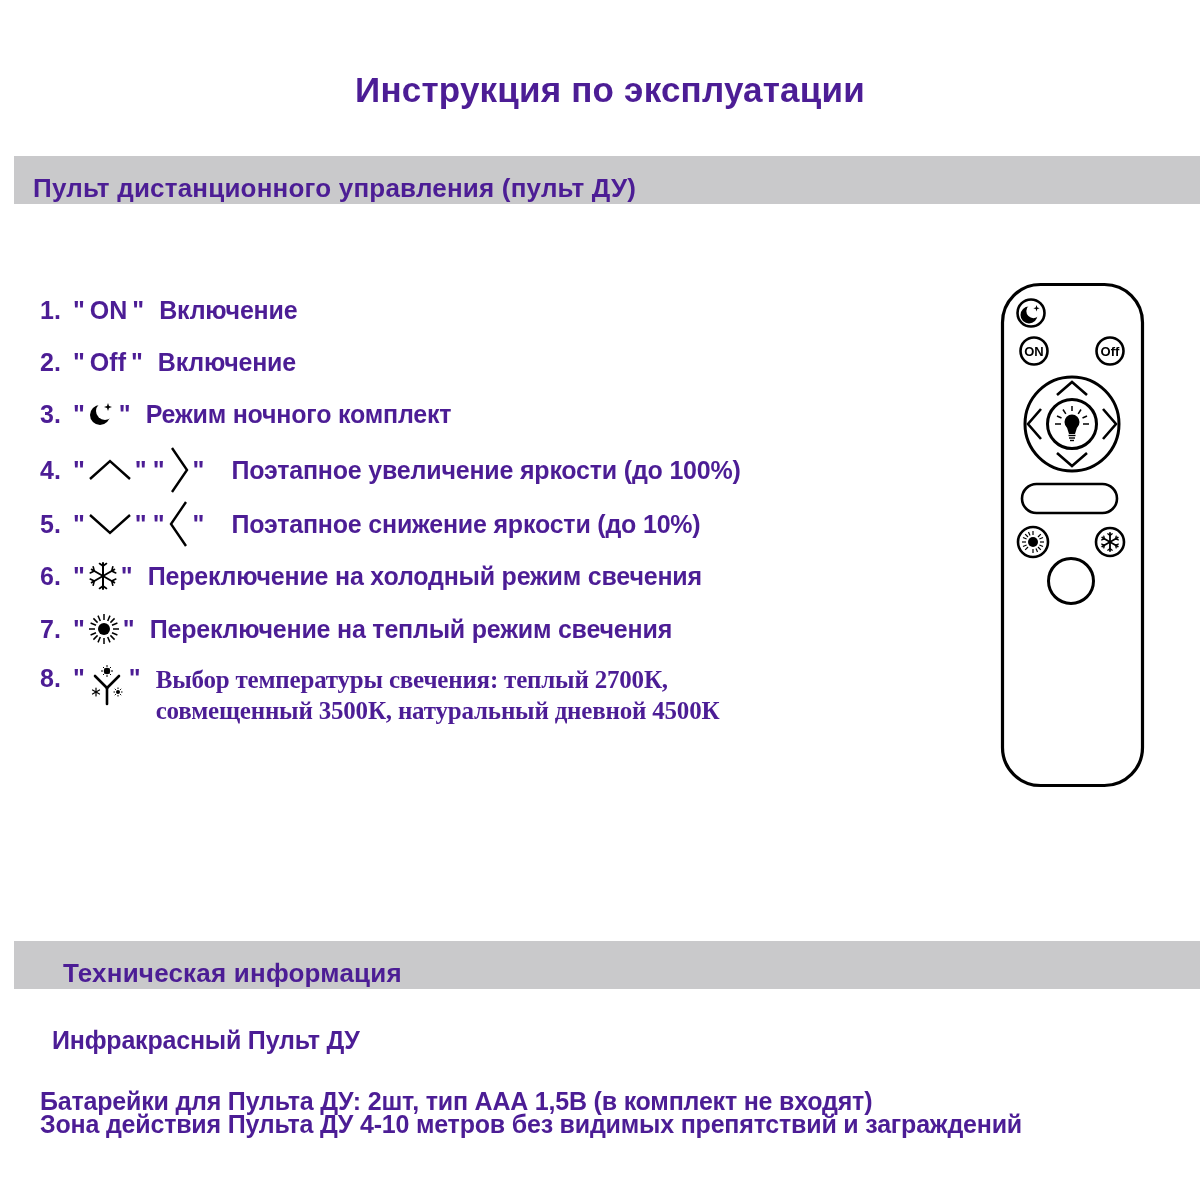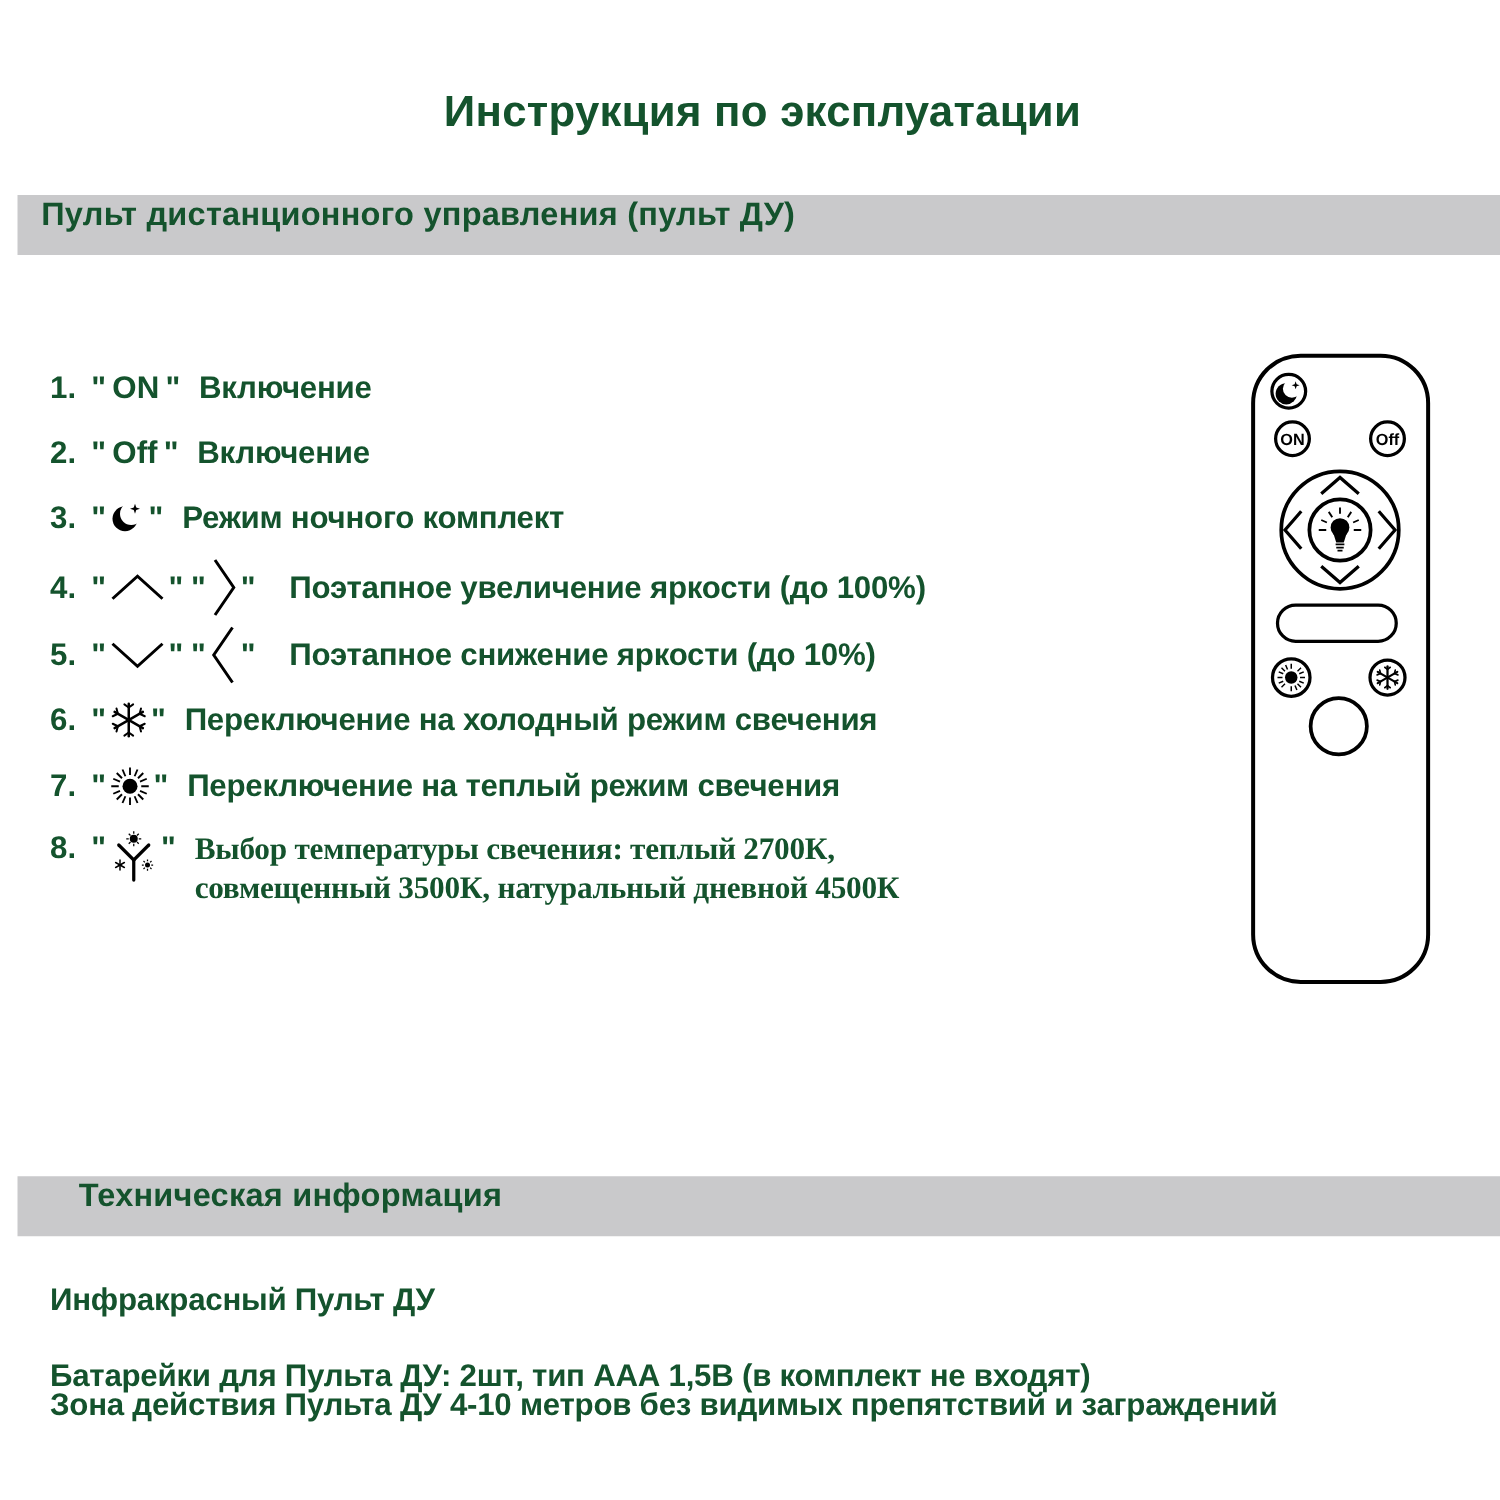--- a/index.html
+++ b/index.html
@@ -1,27 +1,27 @@
 <!DOCTYPE html>
 <html><head>
 <meta charset="utf-8">
 <style>
   * { margin:0; padding:0; box-sizing:border-box; }
   html,body { background:#ffffff; }
   .page {
     position:relative; width:1200px; height:1200px; background:#ffffff;
-    font-family:"Liberation Sans", sans-serif; color:#14532d; overflow:hidden;
+    font-family:"Liberation Sans", sans-serif; color:#4c1d95; overflow:hidden;
   }
   .page-title {
     position:absolute; top:70px; left:10px; width:1200px;
     text-align:center; font-size:35px; font-weight:bold; letter-spacing:0.2px;
   }
   .section-bar {
     position:absolute; left:14px; width:1186px; height:48px;
-    background:#c9c9cb; display:flex; align-items:flex-start;
+    background:#c9c9cb; display:flex; align-items:flex-end;
   }
   .section-bar .bar-label {
     padding-left:19px; font-size:26px; font-weight:bold; letter-spacing:0.2px;
   }
   .bar-remote { top:156px; }
   .bar-tech   { top:941px;padding-left:30px; }
 
   .item {
     position:absolute; left:40px; display:flex; align-items:center;
     font-size:25px; font-weight:bold; white-space:nowrap; height:36px;
@@ -35,21 +35,21 @@
   .item8 { align-items:flex-start; height:auto; }
   .item8 .desc div { line-height:31px; white-space:nowrap;font-family:Liberation Serif, serif; }
   .i1 { top:292px; } .i2 { top:344px; } .i3 { top:396px; }
   .i4 { top:452px; } .i5 { top:506px; } .i6 { top:558px; }
   .i7 { top:611px; } .i8 { top:664px; }
 
   .tech-line {
     position:absolute; left:40px; font-size:25px; font-weight:bold;
     letter-spacing:-0.2px; white-space:nowrap;
   }
-  .t0 { top:1026px; } .t1 { top:1069px;margin-top:18px; } .t2 { top:1110px; }
+  .t0 { top:1026px;margin-left:12px; } .t1 { top:1069px;margin-top:18px; } .t2 { top:1110px; }
 
   .remote-wrap { position:absolute; left:995px; top:278px; width:155px; height:515px; }
   svg { display:block; }
 </style>
 </head>
 <body>
 
 <div class="page">
 
   <div class="page-title">Инструкция по эксплуатации</div>

